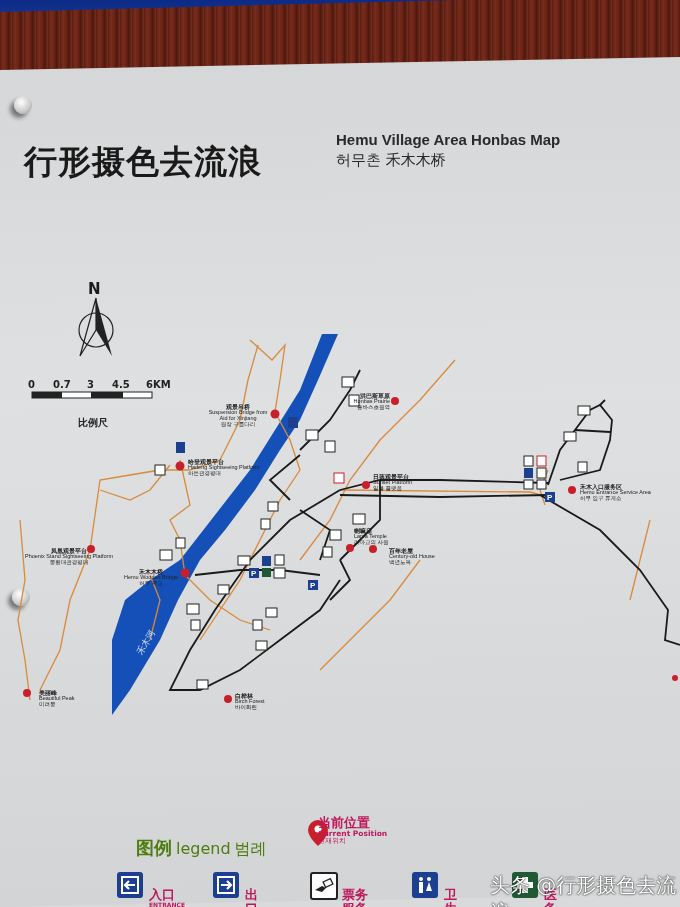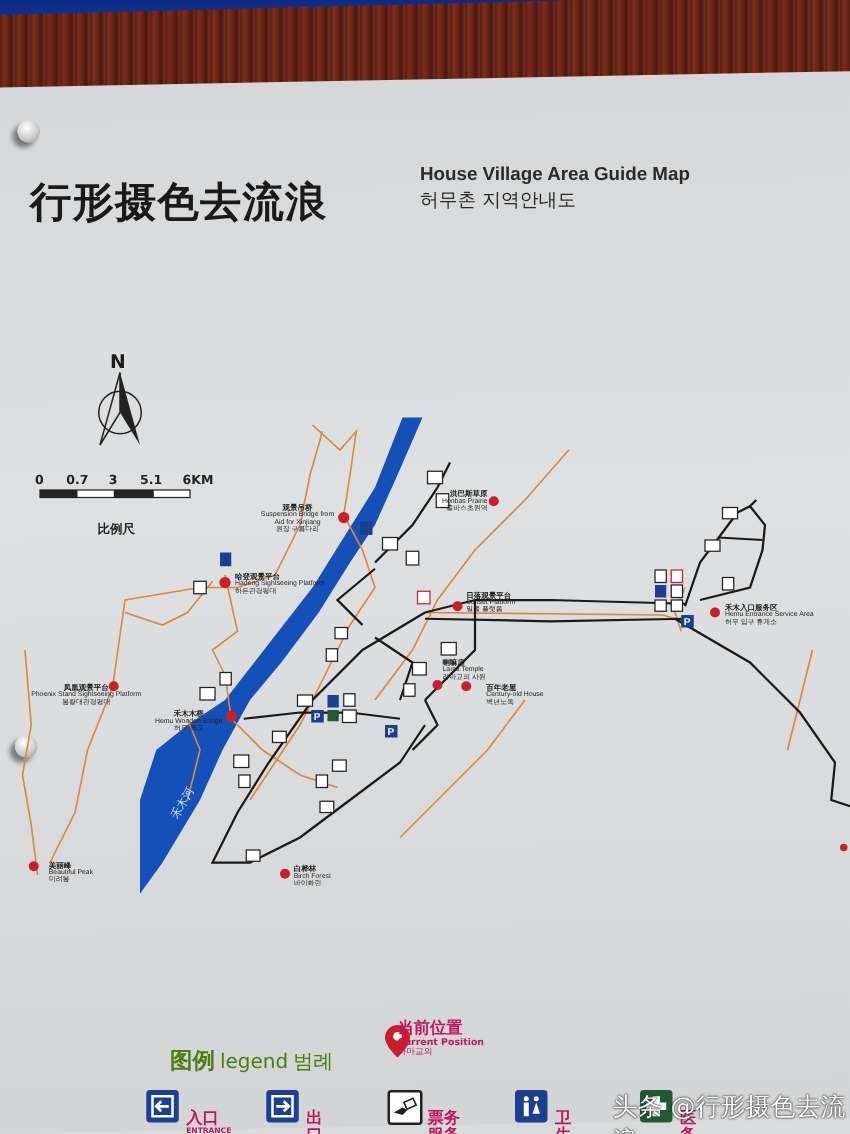--- a/index.html
+++ b/index.html
@@ -41,22 +41,22 @@
 <body>
 
 <div class="sky"></div>
 <div class="wood"></div>
 <div class="board"></div>
 
 <div class="screw" style="left:14px;top:96px;"></div>
 <div class="screw" style="left:12px;top:588px;"></div>
 
 <div class="title-cn">行形摄色去流浪</div>
-<div class="title-en">House Village Area Guide Map</div>
-<div class="title-ko">허무촌 지역안내도</div>
+<div class="title-en">Hemu Village Area Honbas Map</div>
+<div class="title-ko">허무촌 禾木木桥</div>
 
 <div class="compass-n">N</div>
 <svg class="map" width="680" height="907">
 
   <g>
     <circle cx="96" cy="330" r="17" fill="none" stroke="#222" stroke-width="1.2"></circle>
     <polygon points="96,298 80,356 96,330" fill="none" stroke="#222" stroke-width="1.2"></polygon>
     <polygon points="96,298 112,356 96,330" fill="#222"></polygon>
   </g>
 
@@ -165,21 +165,21 @@
   <g>
     <path d="M318,820 a10,10 0 0 1 10,10 c0,7 -10,16 -10,16 c0,0 -10,-9 -10,-16 a10,10 0 0 1 10,-10 Z" fill="#c8202a"></path>
     <circle cx="318" cy="829" r="3.5" fill="#fff"></circle>
   </g>
 </svg>
 
 <div class="scale-nums">
   <span style="left:0px">0</span>
   <span style="left:25px">0.7</span>
   <span style="left:59px">3</span>
-  <span style="left:84px">5.1</span>
+  <span style="left:84px">4.5</span>
   <span style="left:118px">6KM</span>
 </div>
 <div class="scale-label">比例尺</div>
 
 <div class="lbl" style="left:206px;top:404px;text-align:center;width:64px;">
   <div class="cn">观景吊桥</div>
     <div class="en">Suspension Bridge from Aid for Xinjiang</div>
     <div class="ko">원장 구름다리</div>
 </div>
 <div class="lbl" style="left:188px;top:459px;">
@@ -233,21 +233,21 @@
     <div class="ko">바이화린</div>
 </div>
 <div class="lbl" style="left:133px;top:638px;color:#cfe0ff;font-size:9px;transform:rotate(-60deg);">禾木河</div>
 
 <div class="legend-title">
   <span>图例</span><span class="en">legend</span><span class="ko">범례</span>
 </div>
 <div class="cp-text">
   <div class="cn">当前位置</div>
   <div class="en">Current Position</div>
-  <div class="ko">라마교의</div>
+  <div class="ko">현재위치</div>
 </div>
 
 <div class="lg-item" style="left:117px;">
   <div class="lg-icon" style="background:#1d3f8f;">
     <svg width="26" height="26">
         <rect x="5" y="5" width="16" height="16" fill="none" stroke="#fff" stroke-width="2"></rect>
         <path d="M18,13 L9,13 M12,9 L8,13 L12,17" stroke="#fff" stroke-width="2.2" fill="none"></path>
       </svg>
   </div>
   <div class="lg-text">

